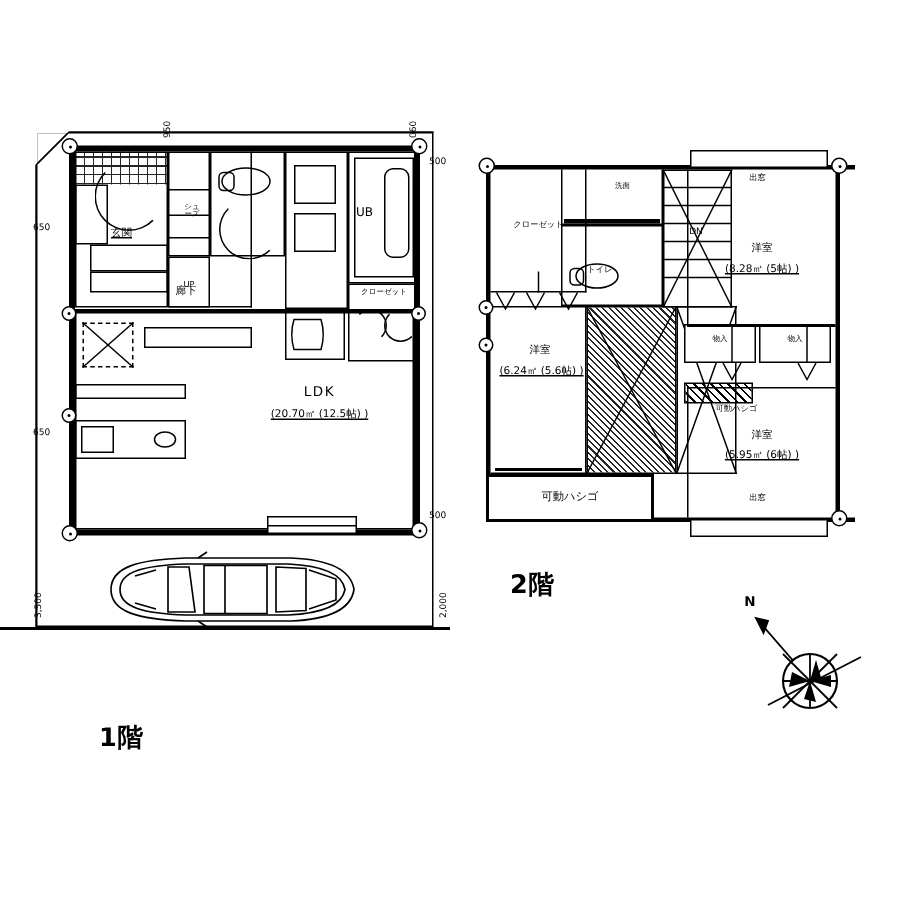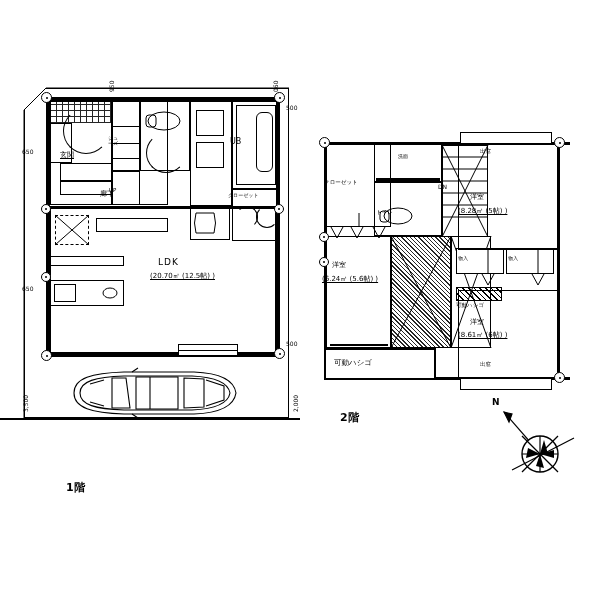--- a/index.html
+++ b/index.html
@@ -8,26 +8,26 @@
   #stage{position:relative;width:600px;height:600px;background:#fff;}
 
   .abs{position:absolute;box-sizing:border-box;}
 
   
   .wall-h{background:#000;}
   .wall-v{background:#000;}
   .thin{background:#000;}
 
   
-  .lbl{position:absolute;font-size:7px;line-height:1.05;
+  .lbl{position:absolute;font-size:7px;line-height:1.05;text-align:center;
        white-space:nowrap;color:#000;}
   .lbl.area{font-size:7px;text-decoration:underline;}
   .lbl.tiny{font-size:5.5px;}
   .lbl.mini{font-size:5px;}
-  .floor-title{position:absolute;font-size:11px;font-weight:700;letter-spacing:.5px;}
+  .floor-title{position:absolute;font-size:17px;font-weight:700;letter-spacing:.5px;}
   .dim{position:absolute;font-size:6px;color:#000;white-space:nowrap;}
   .dim.vert{transform:rotate(-90deg);transform-origin:left top;}
 
   
   .hatch{background-image:repeating-linear-gradient(45deg,#000 0 1px,transparent 1px 4px);}
   .hatch-dense{background-image:repeating-linear-gradient(45deg,#000 0 1px,transparent 1px 3px);}
   .grid-fill{background-image:
       repeating-linear-gradient(0deg,#000 0 1px,transparent 1px 6px),
       repeating-linear-gradient(90deg,#000 0 1px,transparent 1px 6px);}
 
@@ -182,21 +182,21 @@
     <span class="dim vert" style="left:108px;top:92px;">950</span>
     <span class="dim vert" style="left:272px;top:92px;">060</span>
     <span class="dim" style="left:286px;top:104px;">500</span>
     <span class="dim" style="left:286px;top:340px;">500</span>
     <span class="dim vert" style="left:22px;top:412px;">3,500</span>
     <span class="dim vert" style="left:292px;top:412px;">2,000</span>
 
     <span class="floor-title" style="left:66px;top:480px;">1階</span>
   </div>
 
-  <div class="abs" style="left:310px;top:0;width:290px;height:520px;margin-top:32px;">
+  <div class="abs" style="left:310px;top:0;width:290px;height:520px;">
 
     <div class="abs wall-h" style="left:14px;top:110px;width:246px;height:3px;"></div>
     <div class="abs wall-v" style="left:14px;top:110px;width:3px;height:238px;"></div>
     <div class="abs wall-v" style="left:247px;top:110px;width:3px;height:238px;"></div>
     <div class="abs wall-h" style="left:14px;top:345px;width:246px;height:3px;"></div>
 
     <div class="abs" style="left:150px;top:100px;width:92px;height:12px;border:1px solid #000;background:#fff;"></div>
     <span class="lbl tiny" style="left:170px;top:117px;width:50px;">出窓</span>
 
     <div class="abs" style="left:148px;top:113px;width:99px;height:105px;border:1px solid #000;
@@ -280,21 +280,21 @@
       </svg>
     </div>
 
     <div class="abs" style="left:146px;top:255px;width:46px;height:14px;border:1px solid #000;"></div>
     <div class="abs hatch" style="left:147px;top:256px;width:44px;height:12px;"></div>
     <span class="lbl tiny" style="left:146px;top:271px;width:70px;">可動ハシゴ</span>
 
     <div class="abs" style="left:148px;top:258px;width:99px;height:87px;border:1px solid #000;
                 border-right:none;border-bottom:none;"></div>
     <span class="lbl" style="left:160px;top:287px;width:76px;">洋室</span>
-    <span class="lbl area" style="left:148px;top:300px;width:100px;">(8.61㎡ (6帖) )</span>
+    <span class="lbl area" style="left:148px;top:300px;width:100px;">(5.95㎡ (6帖) )</span>
     <span class="lbl tiny" style="left:170px;top:330px;width:50px;">出窓</span>
     <div class="abs" style="left:150px;top:346px;width:92px;height:12px;border:1px solid #000;background:#fff;"></div>
 
     <div class="abs wall-h" style="left:148px;top:216px;width:99px;height:2px;"></div>
 
     <div class="abs" style="left:14px;top:316px;width:112px;height:32px;border:2px solid #000;background:#fff;"></div>
     <span class="lbl" style="left:24px;top:327px;width:92px;font-size:7.5px;">可動ハシゴ</span>
 
     <div class="abs thin" style="left:20px;top:312px;width:58px;height:2px;"></div>
 

